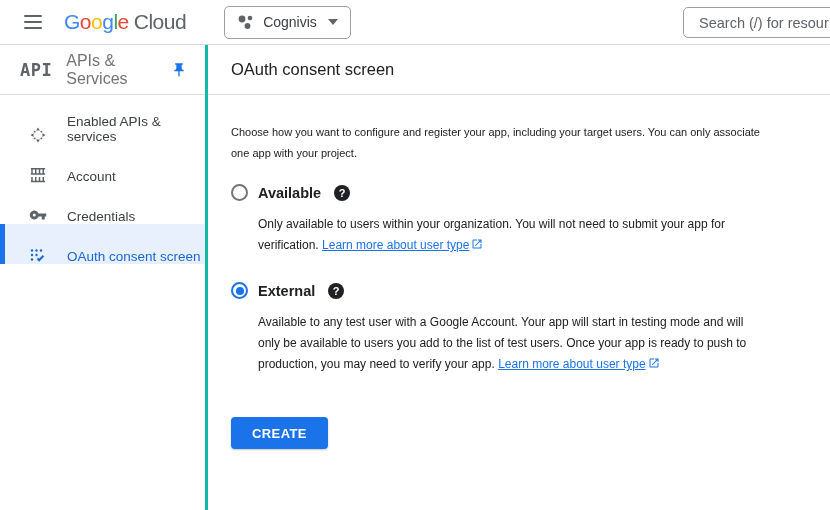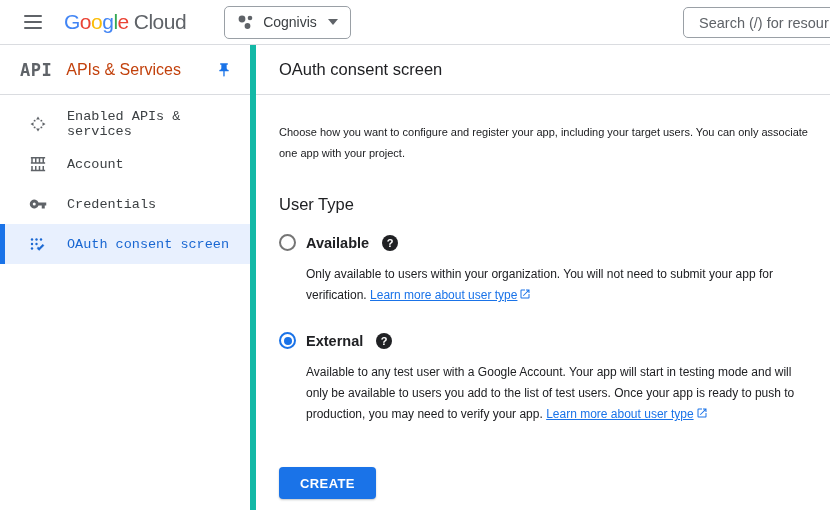--- a/index.html
+++ b/index.html
@@ -21,30 +21,30 @@
   .project-btn .plabel { font-size: 14px; color: #3c4043; }
   .caret-down { width: 0; height: 0; border-left: 5px solid transparent;
     border-right: 5px solid transparent; border-top: 6px solid #5f6368; margin-left: 2px; }
   .search-box { position: absolute; left: 683px; top: 7px; width: 230px; height: 31px;
     border: 1px solid #9aa0a6; border-radius: 5px; background: #fff; padding-left: 15px;
     font-size: 14.5px; color: #5f6368; font-family: "Liberation Sans", sans-serif; outline: none; }
   .search-box::placeholder { color: #5f6368; opacity: 1; }
 
   
   .layout { display: flex; height: 465px; }
-  .sidebar { width: 256px; border-right: 6px solid #14b8a6; background: #fff; flex-shrink: 0; }
+  .sidebar { width: 208px; border-right: 3px solid #14b8a6; background: #fff; flex-shrink: 0; }
   .sidebar-header { height: 50px; border-bottom: 1px solid #dadce0; display: flex;
     align-items: center; padding: 0 18px 0 20px; }
   .api-glyph { font-family: "DejaVu Sans Mono", monospace; font-weight: 700; font-size: 17px;
     color: #5f6368; letter-spacing: 0.5px; }
-  .sidebar-title { font-size: 16px; color: #c2410c; margin-left: 14px; }
+  .sidebar-title { font-size: 16px; color: #737373; margin-left: 14px; }
   .pin { margin-left: auto; display: flex; cursor: pointer; }
   .nav { padding-top: 9px; list-style: none; }
-  .nav-item { height: 40px; display: flex; align-items: center; padding-left: 24px;
-    gap: 20px; cursor: pointer; border-left: 5px solid transparent; font-family: Liberation Mono, monospace; }
+  .nav-item { height: 40px; display: flex; align-items: flex-end; padding-left: 24px;
+    gap: 20px; cursor: pointer; border-left: 5px solid transparent; }
   .nav-item .nav-label { font-size: 13.5px; color: #3c4043; }
   .nav-item .nav-ico { width: 18px; height: 18px; flex-shrink: 0; display: flex;
     align-items: center; justify-content: center; }
   .nav-item.selected { background: #e8f0fe; border-left-color: #1a73e8; }
   .nav-item.selected .nav-label { color: #1967d2; }
 
   
   .main { flex: 1; display: flex; flex-direction: column; }
   .main-header { height: 50px; border-bottom: 1px solid #dadce0; display: flex;
     align-items: center; padding-left: 23px; flex-shrink: 0; }
@@ -160,21 +160,20 @@
     </ul>
   </nav>
 
   <main class="main">
     <div class="main-header">
       <h1 class="main-title">OAuth consent screen</h1>
     </div>
     <div class="content">
       <p class="intro">Choose how you want to configure and register your app, including your target users. You can only associate one app with your project.</p>
 
-      <h2 class="ut-heading">User Type</h2>
 
       
       <div class="radio-row">
         <span class="radio"></span>
         <span class="radio-label">Available</span>
         <span class="help-badge">?</span>
       </div>
       <p class="opt-desc">
         <span>Only available to users within your organization. You will not need to submit your app for verification. </span>
         <a>Learn more about user type</a><span class="ext-ico"><svg width="12" height="12" viewBox="0 0 24 24" fill="#1a73e8">

